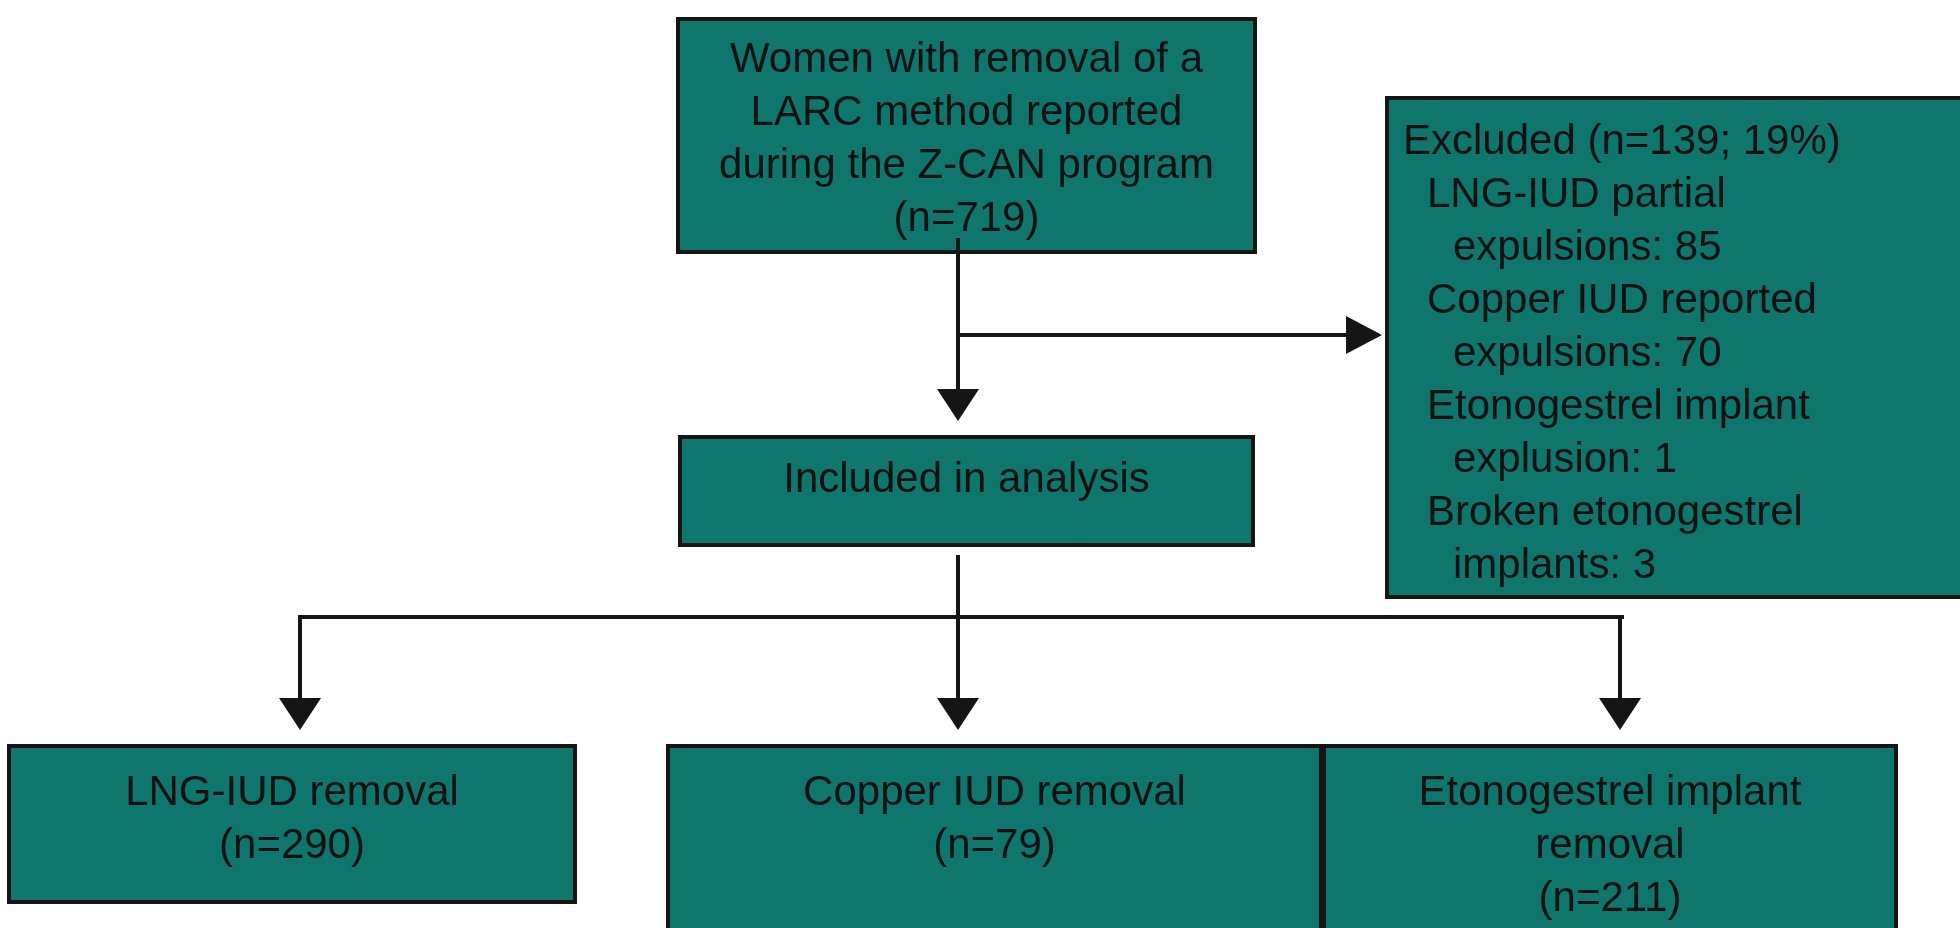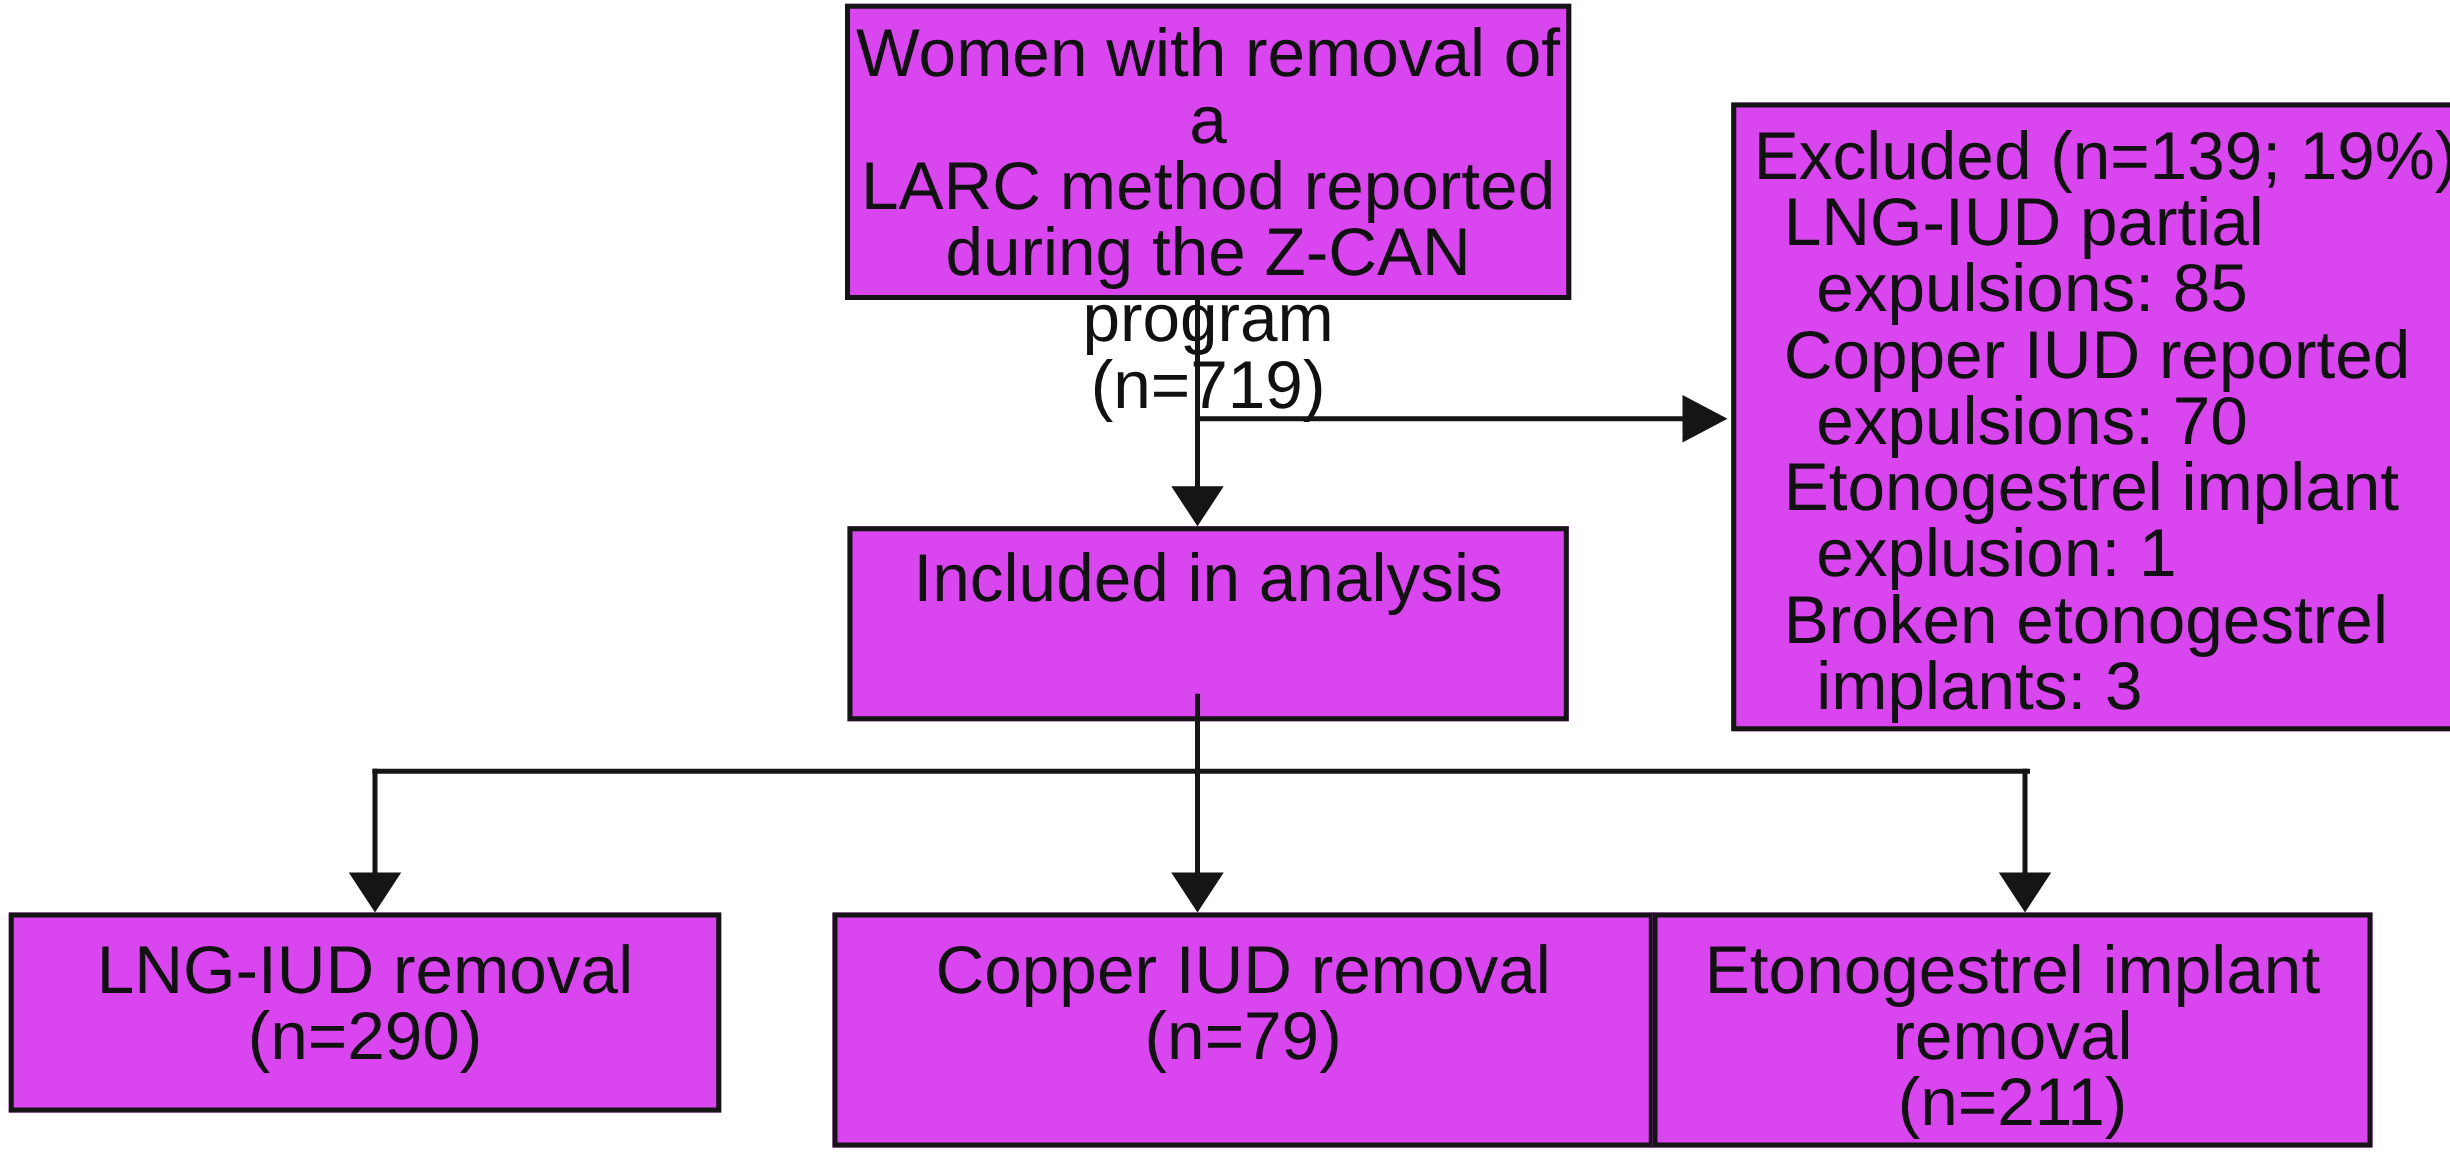--- a/index.html
+++ b/index.html
@@ -11,38 +11,39 @@
     position: relative;
     width: 1960px;
     height: 928px;
     background: #ffffff;
     font-family: "Liberation Sans", sans-serif;
     color: #111111;
     overflow: hidden;
   }
   .box {
     position: absolute;
-    background: #d946ef;
+    background: #0f766e;
     border: 4px solid #151515;
     box-sizing: border-box;
-    font-size: 54px;
+    font-size: 42px;
     line-height: 53px;
     color: #111111;
+    margin-top: 14px;
   }
   .box .line { display: block; }
   .center { text-align: center; }
   .leftalign { text-align: left; }
   
   #top-box      { left: 676px; top: 3px;   width: 581px; height: 237px; padding-top: 10px; }
   
   #excluded-box { left: 1385px; top: 82px; width: 645px; height: 503px; padding: 13px 10px 0 14px; }
   #excluded-box .indent1 { padding-left: 24px; }
   #excluded-box .indent2 { padding-left: 50px; }
   
-  #included-box { left: 678px; top: 421px; width: 577px; height: 156px; padding-top: 12px; }
+  #included-box { left: 678px; top: 421px; width: 577px; height: 112px; padding-top: 12px; }
   
   #outcome-box-0 { left: 7px;    top: 730px; width: 570px; height: 160px; padding-top: 16px; }
   #outcome-box-1 { left: 666px;  top: 730px; width: 657px; height: 188px; padding-top: 16px; }
   #outcome-box-2 { left: 1322px; top: 730px; width: 576px; height: 188px; padding-top: 16px; }
   
   .hline, .vline {
     position: absolute;
     background: #151515;
   }
   .vline { width: 4px; }

